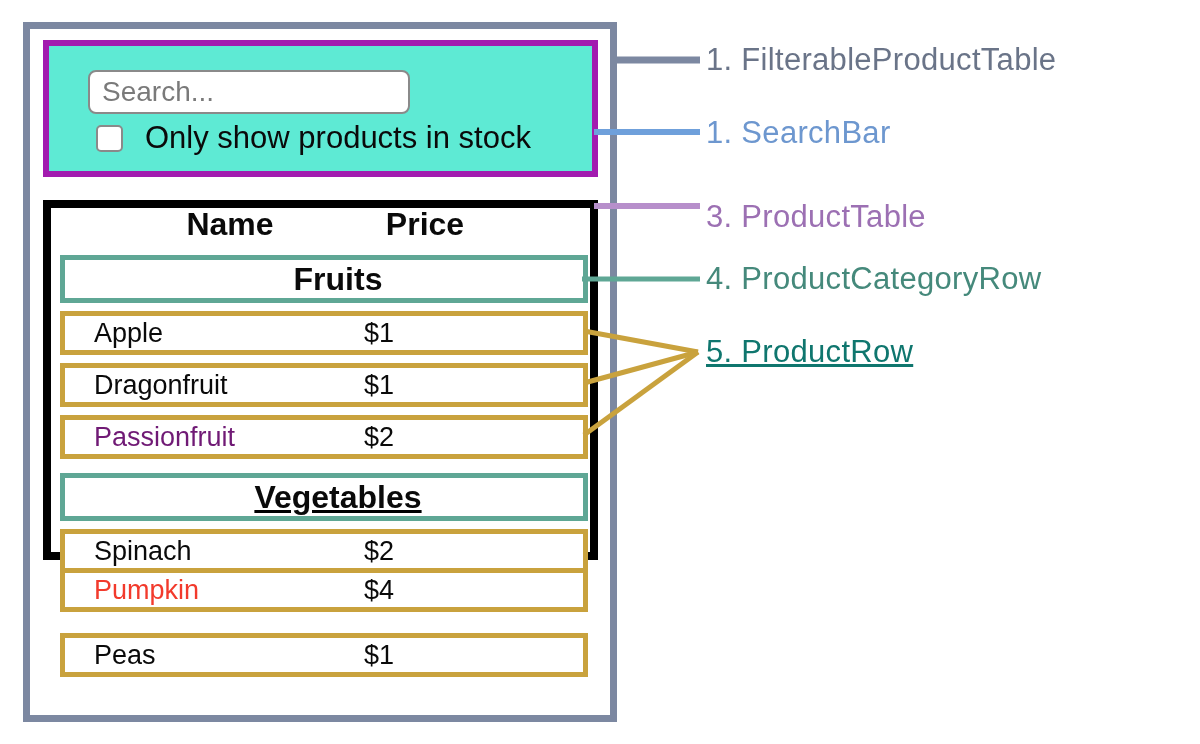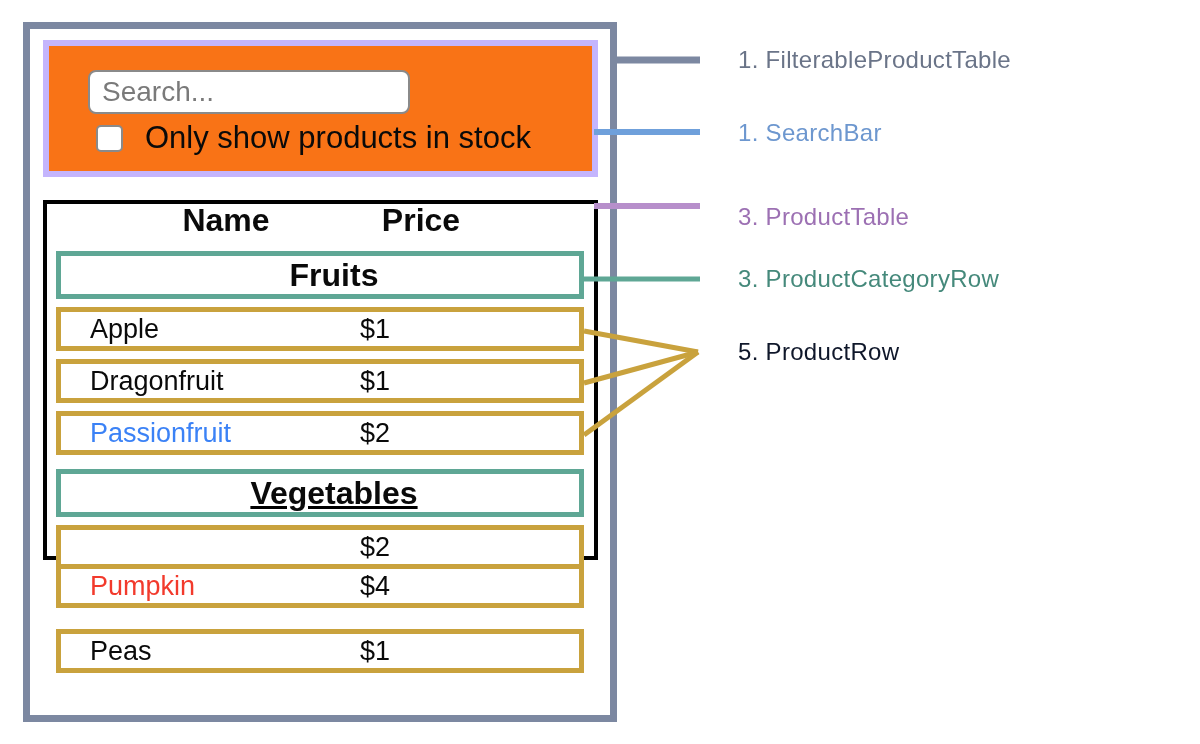--- a/index.html
+++ b/index.html
@@ -17,22 +17,22 @@
     position: absolute;
     left: 23px; top: 22px;
     width: 594px; height: 700px;
     border: 7px solid #7C88A1;
     background: #ffffff;
   }
   .search-box {
     position: absolute;
     left: 13px; top: 11px;
     width: 555px; height: 137px;
-    border: 6px solid #c4b5fd;
-    background: #f97316;
+    border: 6px solid #a21caf;
+    background: #5eead4;
   }
   .search-input {
     position: absolute;
     left: 39px; top: 24px;
     width: 322px; height: 44px;
     border: 2px solid #8A8A8A;
     border-radius: 8px;
     padding: 0 12px;
     font-family: "Liberation Sans", sans-serif;
     font-size: 28px;
@@ -58,21 +58,21 @@
   .check-label {
     margin-left: 22px;
     font-size: 31px;
     color: #0a0a0a;
     white-space: nowrap;
   }
   .table-box {
     position: absolute;
     left: 13px; top: 171px;
     width: 555px; height: 360px;
-    border: 4px solid #000000;
+    border: 8px solid #000000;
     background: #ffffff;
   }
   .col-header {
     position: absolute;
     top: 16px;
     transform: translate(-50%, -50%);
     font-size: 32px;
     font-weight: bold;
     color: #0a0a0a;
     white-space: nowrap;
@@ -129,25 +129,24 @@
     left: 0; top: 0;
     width: 1200px; height: 744px;
     pointer-events: none;
   }
   
   .annotation {
     position: absolute;
     left: 706px;
     height: 42px;
     line-height: 42px;
-    font-size: 24px;
+    font-size: 31px;
     font-weight: 500;
     letter-spacing: 0.3px;
     white-space: nowrap;
-    margin-left: 32px;
   }
   .a1 { top: 39px;  }
   .a2 { top: 112px; }
   .a3 { top: 196px; }
   .a4 { top: 258px; }
   .a5 { top: 331px; }
 </style>
 </head>
 <body>
 
@@ -173,29 +172,30 @@
 
       <div class="product-row r-apple">
         <span class="row-name">Apple</span>
         <span class="row-price">$1</span>
       </div>
       <div class="product-row r-dragon">
         <span class="row-name">Dragonfruit</span>
         <span class="row-price">$1</span>
       </div>
       <div class="product-row r-passion">
-        <span class="row-name" style="color: #3b82f6;">Passionfruit</span>
+        <span class="row-name" style="color: #701a75;">Passionfruit</span>
         <span class="row-price">$2</span>
       </div>
 
       <div class="category-row r-vegetables">
         <span class="cat-label">Vegetables</span>
       </div>
 
       <div class="product-row r-spinach">
+        <span class="row-name">Spinach</span>
         <span class="row-price">$2</span>
       </div>
       <div class="product-row r-pumpkin">
         <span class="row-name" style="color: rgb(242, 58, 44);">Pumpkin</span>
         <span class="row-price">$4</span>
       </div>
       <div class="product-row r-peas">
         <span class="row-name">Peas</span>
         <span class="row-price">$1</span>
       </div>
@@ -208,16 +208,16 @@
     <line x1="594" y1="206" x2="700" y2="206" stroke="#B78FCB" stroke-width="6"></line>
     <line x1="582" y1="279" x2="700" y2="279" stroke="#5FA795" stroke-width="5"></line>
     <line x1="584" y1="331" x2="698" y2="352" stroke="#C9A23D" stroke-width="5"></line>
     <line x1="584" y1="383" x2="698" y2="352" stroke="#C9A23D" stroke-width="5"></line>
     <line x1="584" y1="435" x2="698" y2="352" stroke="#C9A23D" stroke-width="5"></line>
   </svg>
 
   <div class="annotation a1" style="color: rgb(106, 116, 136);">1. FilterableProductTable</div>
   <div class="annotation a2" style="color: rgb(109, 151, 207);">1. SearchBar</div>
   <div class="annotation a3" style="color: rgb(156, 112, 179);">3. ProductTable</div>
-  <div class="annotation a4" style="color: rgb(69, 137, 123);">3. ProductCategoryRow</div>
-  <div class="annotation a5" style="color: #0f172a;">5. ProductRow</div>
+  <div class="annotation a4" style="color: rgb(69, 137, 123);">4. ProductCategoryRow</div>
+  <div class="annotation a5" style="color: #0f766e; text-decoration: underline;">5. ProductRow</div>
 
 </div>
 
 </body></html>

